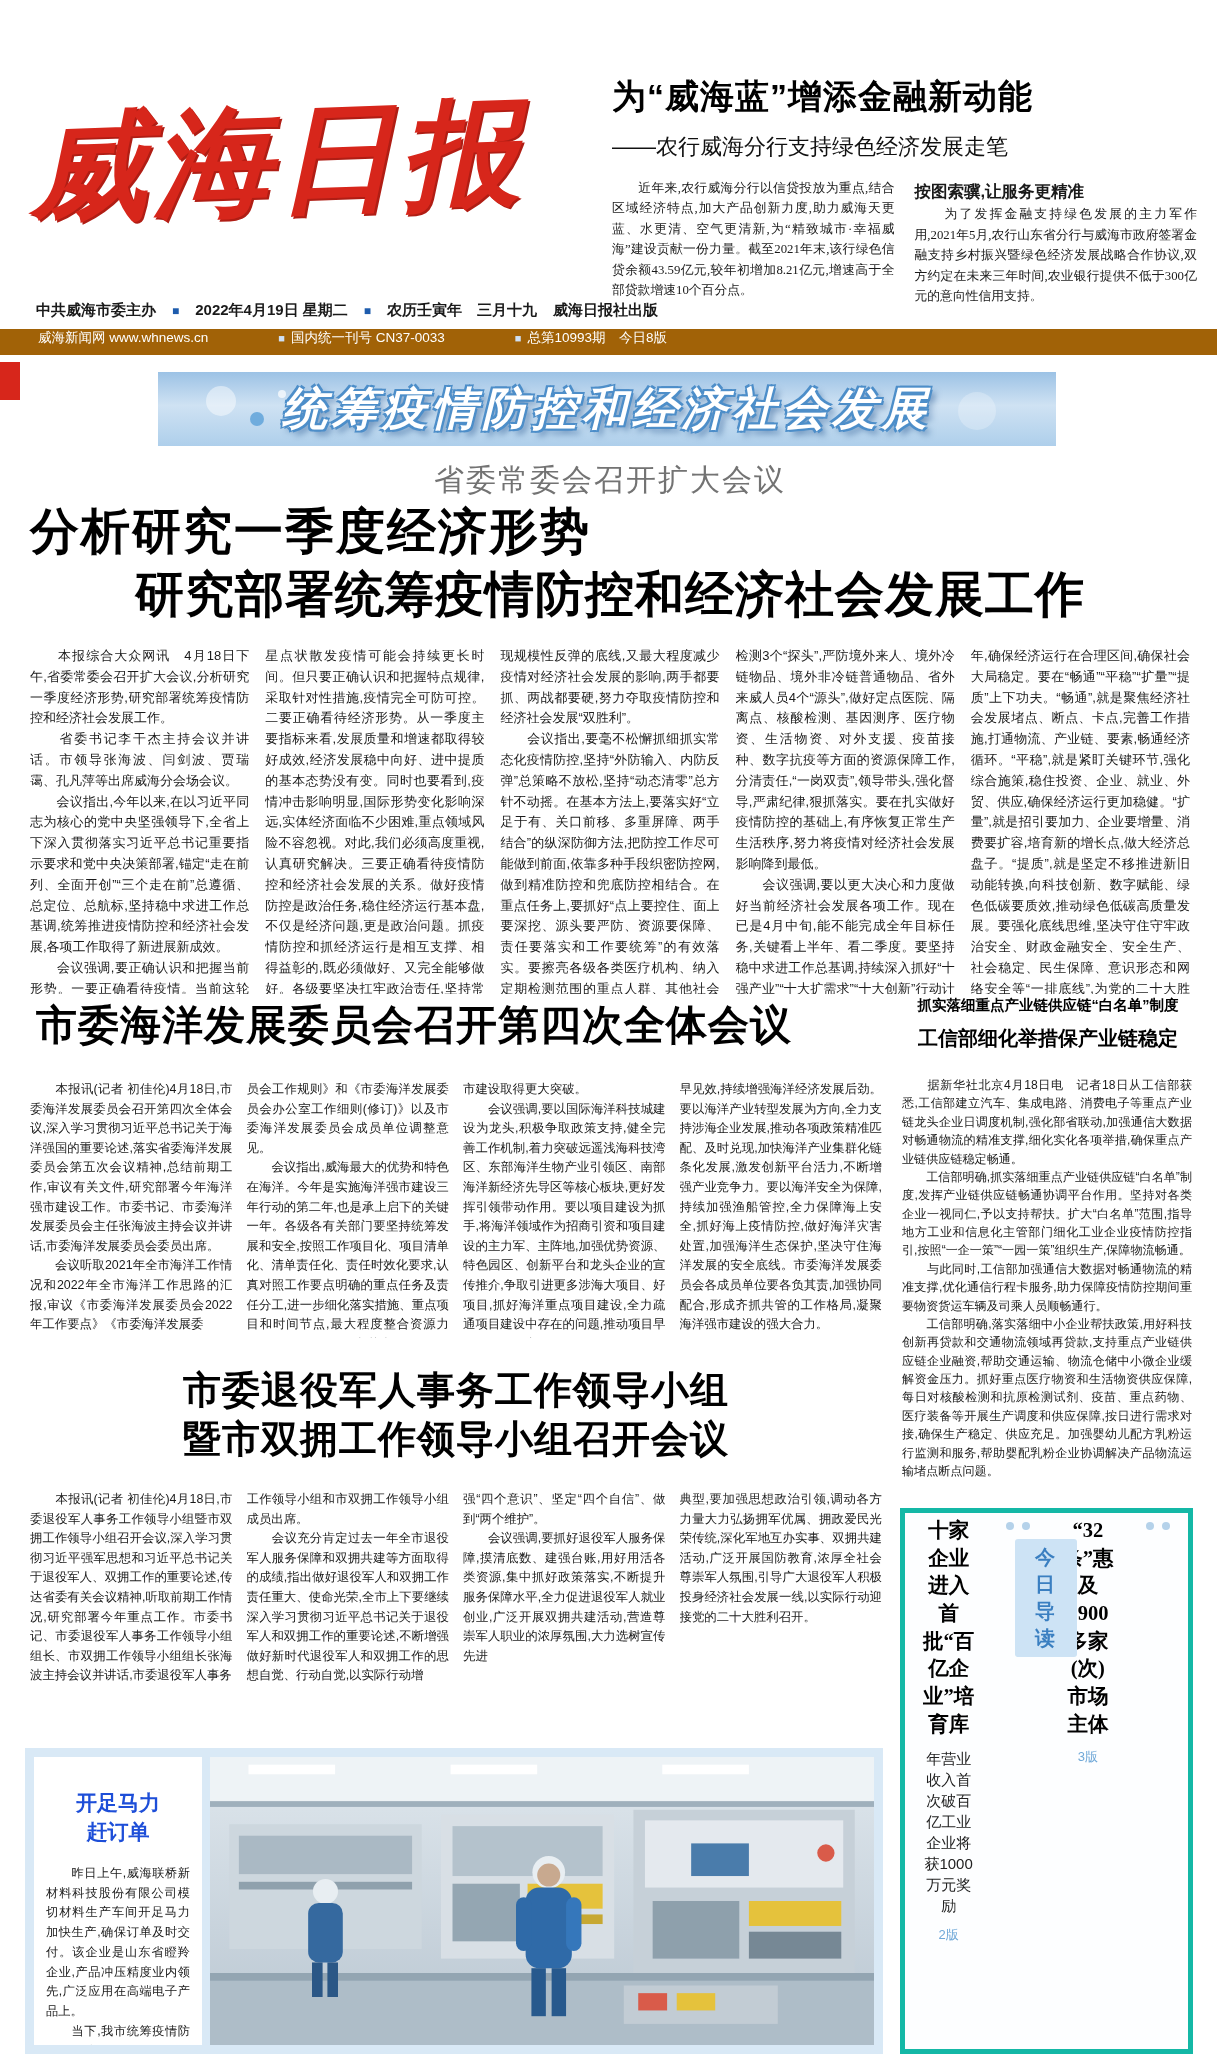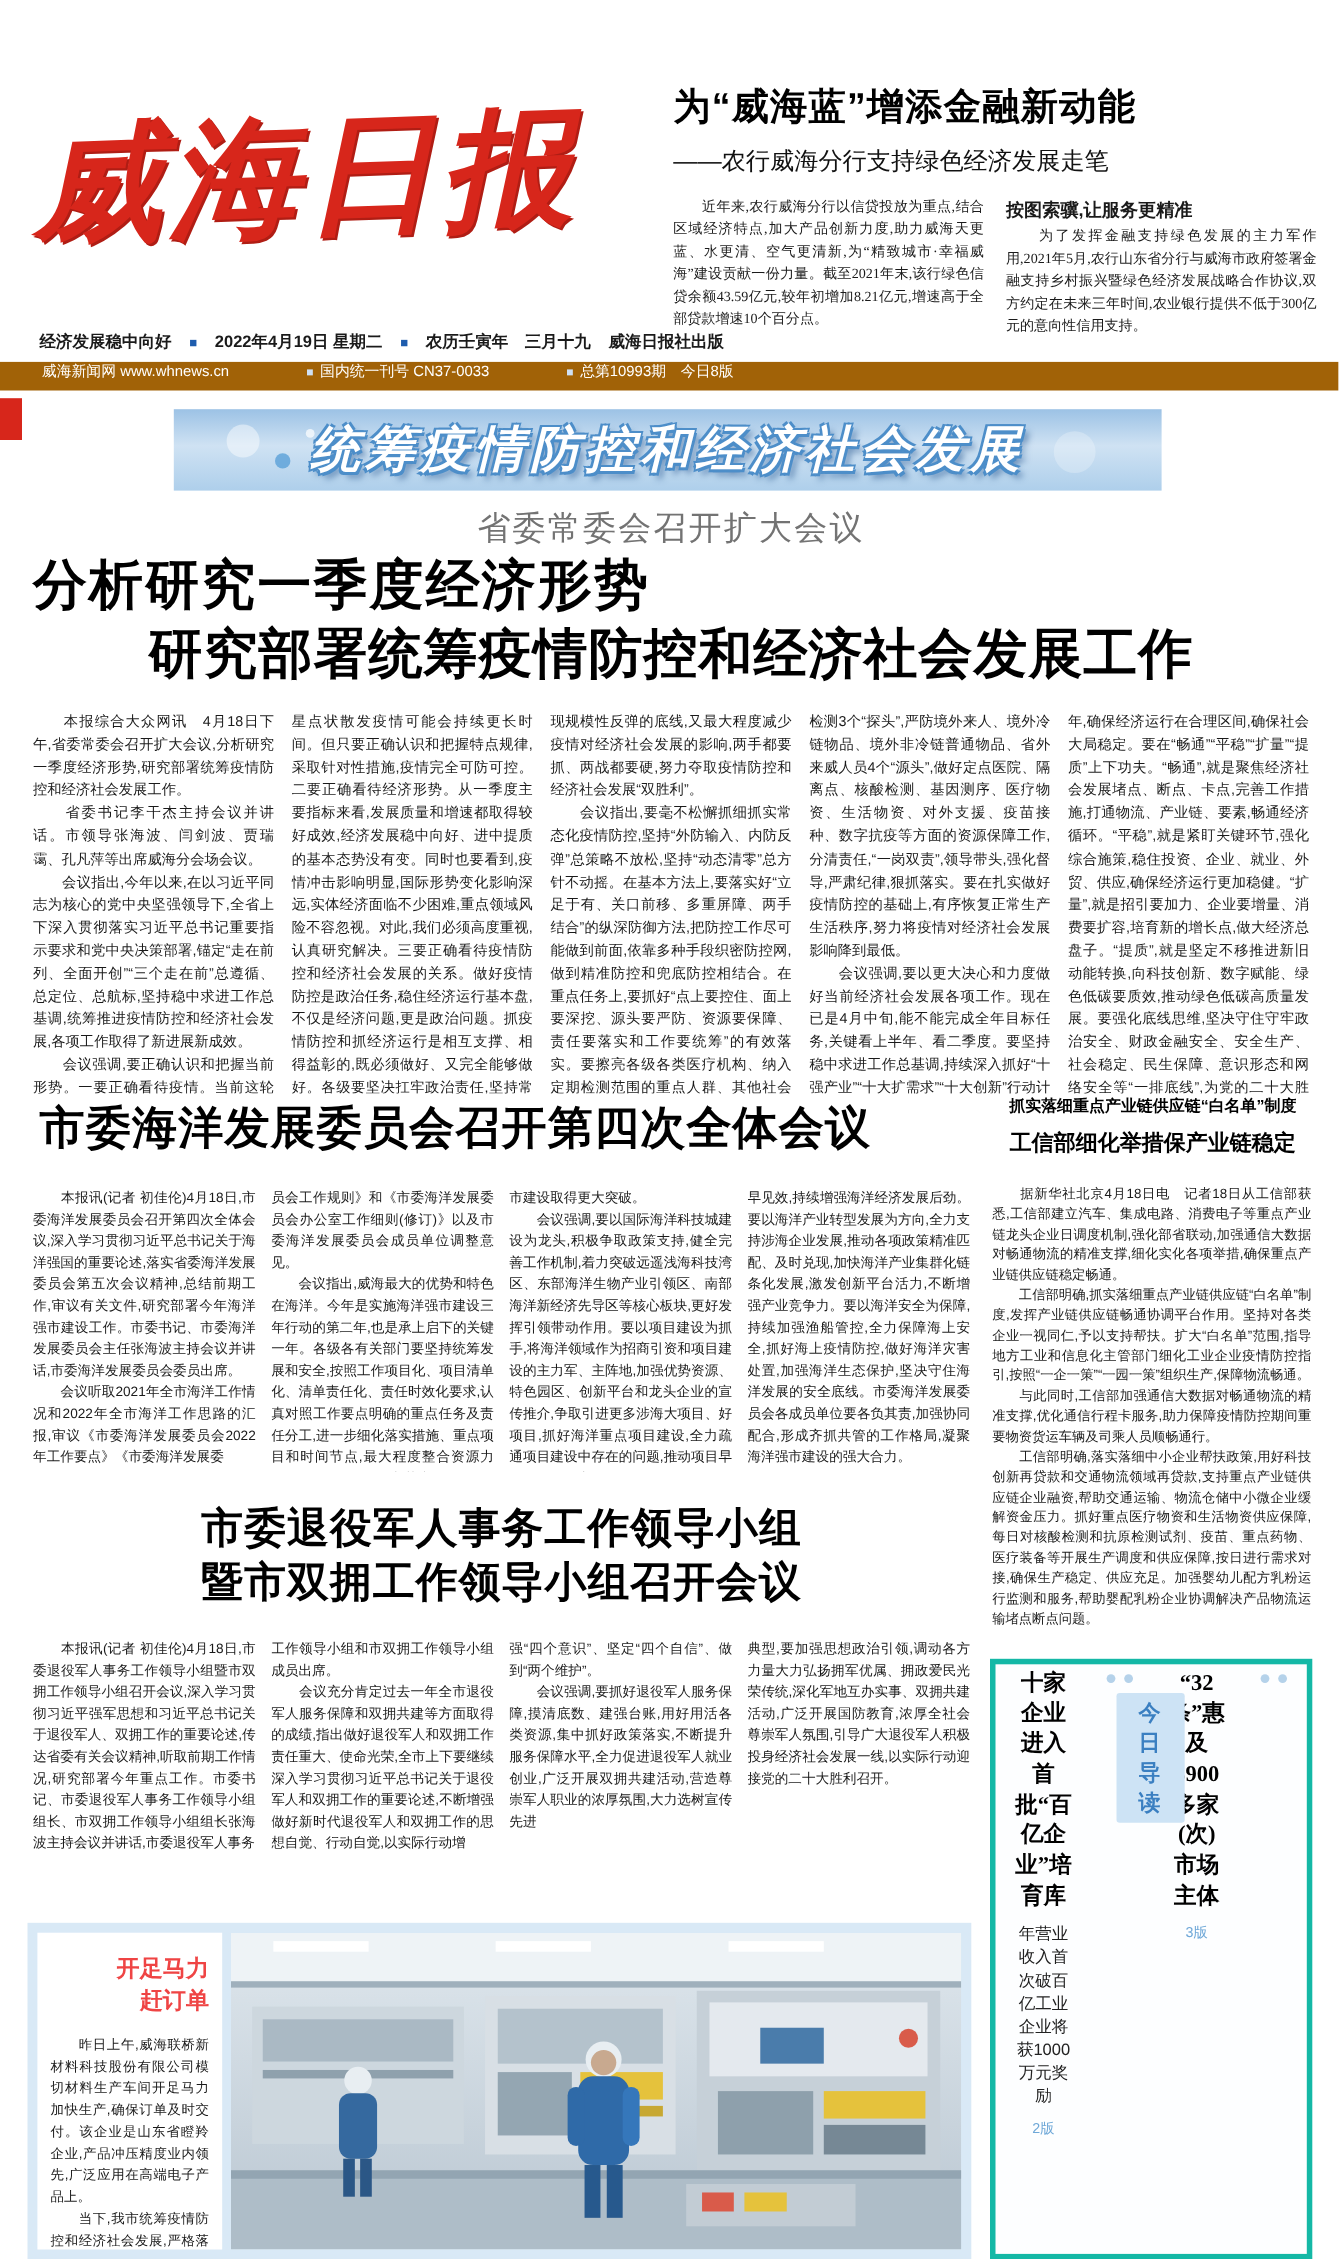--- a/index.html
+++ b/index.html
@@ -61,21 +61,21 @@
   #miit-body p{margin:0;}
 
   
   #vet-head{left:30px;top:1366px;width:852px;text-align:center;font-size:38px;font-weight:900;line-height:1.28;letter-spacing:1px;color:#000;}
   #vet-body{left:30px;top:1490px;width:852px;height:248px;display:flex;gap:14px;overflow:hidden;}
   #vet-body .col{font-size:12.4px;line-height:1.58;}
 
   
   #bottom-panel{left:25px;top:1748px;width:858px;height:306px;background:#d9e9f6;display:flex;padding:9px;box-sizing:border-box;gap:8px;}
   #photo-card{width:168px;background:#ffffff;padding:14px 12px;box-sizing:border-box;overflow:hidden;}
-  .pc-title{text-align:right;font-size:21px;font-weight:900;font-family:"Liberation Serif","DejaVu Serif",serif;line-height:1.4;margin-top:4px;color:#ef4444;}
+  .pc-title{text-align:center;font-size:21px;font-weight:900;font-family:"Liberation Serif","DejaVu Serif",serif;line-height:1.4;margin-top:18px;color:#1d4ed8;}
   .pc-body{margin-top:16px;font-size:12.2px;line-height:1.62;text-align:justify;}
   .pc-body p{margin:0;}
   #photo-area{flex:1;overflow:hidden;}
   #photo-area svg{display:block;width:100%;height:100%;}
 
   
   #sidebar{left:900px;top:1508px;width:293px;height:546px;background:#fdfeff;border:5px solid #14b8a6;
     box-sizing:border-box;display:flex;flex-direction:row;overflow:hidden;}
   #sb-illus{position:relative;height:142px;flex:none;}
   #sb-illus svg{position:absolute;left:0;top:0;width:100%;height:100%;}
@@ -112,21 +112,21 @@
         <p class="tr-subhead">按图索骥,让服务更精准</p>
         <div>
             <p>　　为了发挥金融支持绿色发展的主力军作用,2021年5月,农行山东省分行与威海市政府签署金融支持乡村振兴暨绿色经济发展战略合作协议,双方约定在未来三年时间,农业银行提供不低于300亿元的意向性信用支持。</p>
           </div>
 
       </div>
     </div>
   </div>
 
   <div class="abs" id="dateline">
-    <span>经济发展稳中向好</span>
+    <span>中共威海市委主办</span>
     <span class="sq">■</span>
     <span>2022年4月19日 星期二</span>
     <span class="sq">■</span>
     <span>农历壬寅年　三月十九</span>
     <span>威海日报社出版</span>
   </div>
 
   <div class="abs" id="infobar">
     <span>威海新闻网 www.whnews.cn</span>
     <span><span class="sq">■</span><span>国内统一刊号 CN37-0033</span></span>

